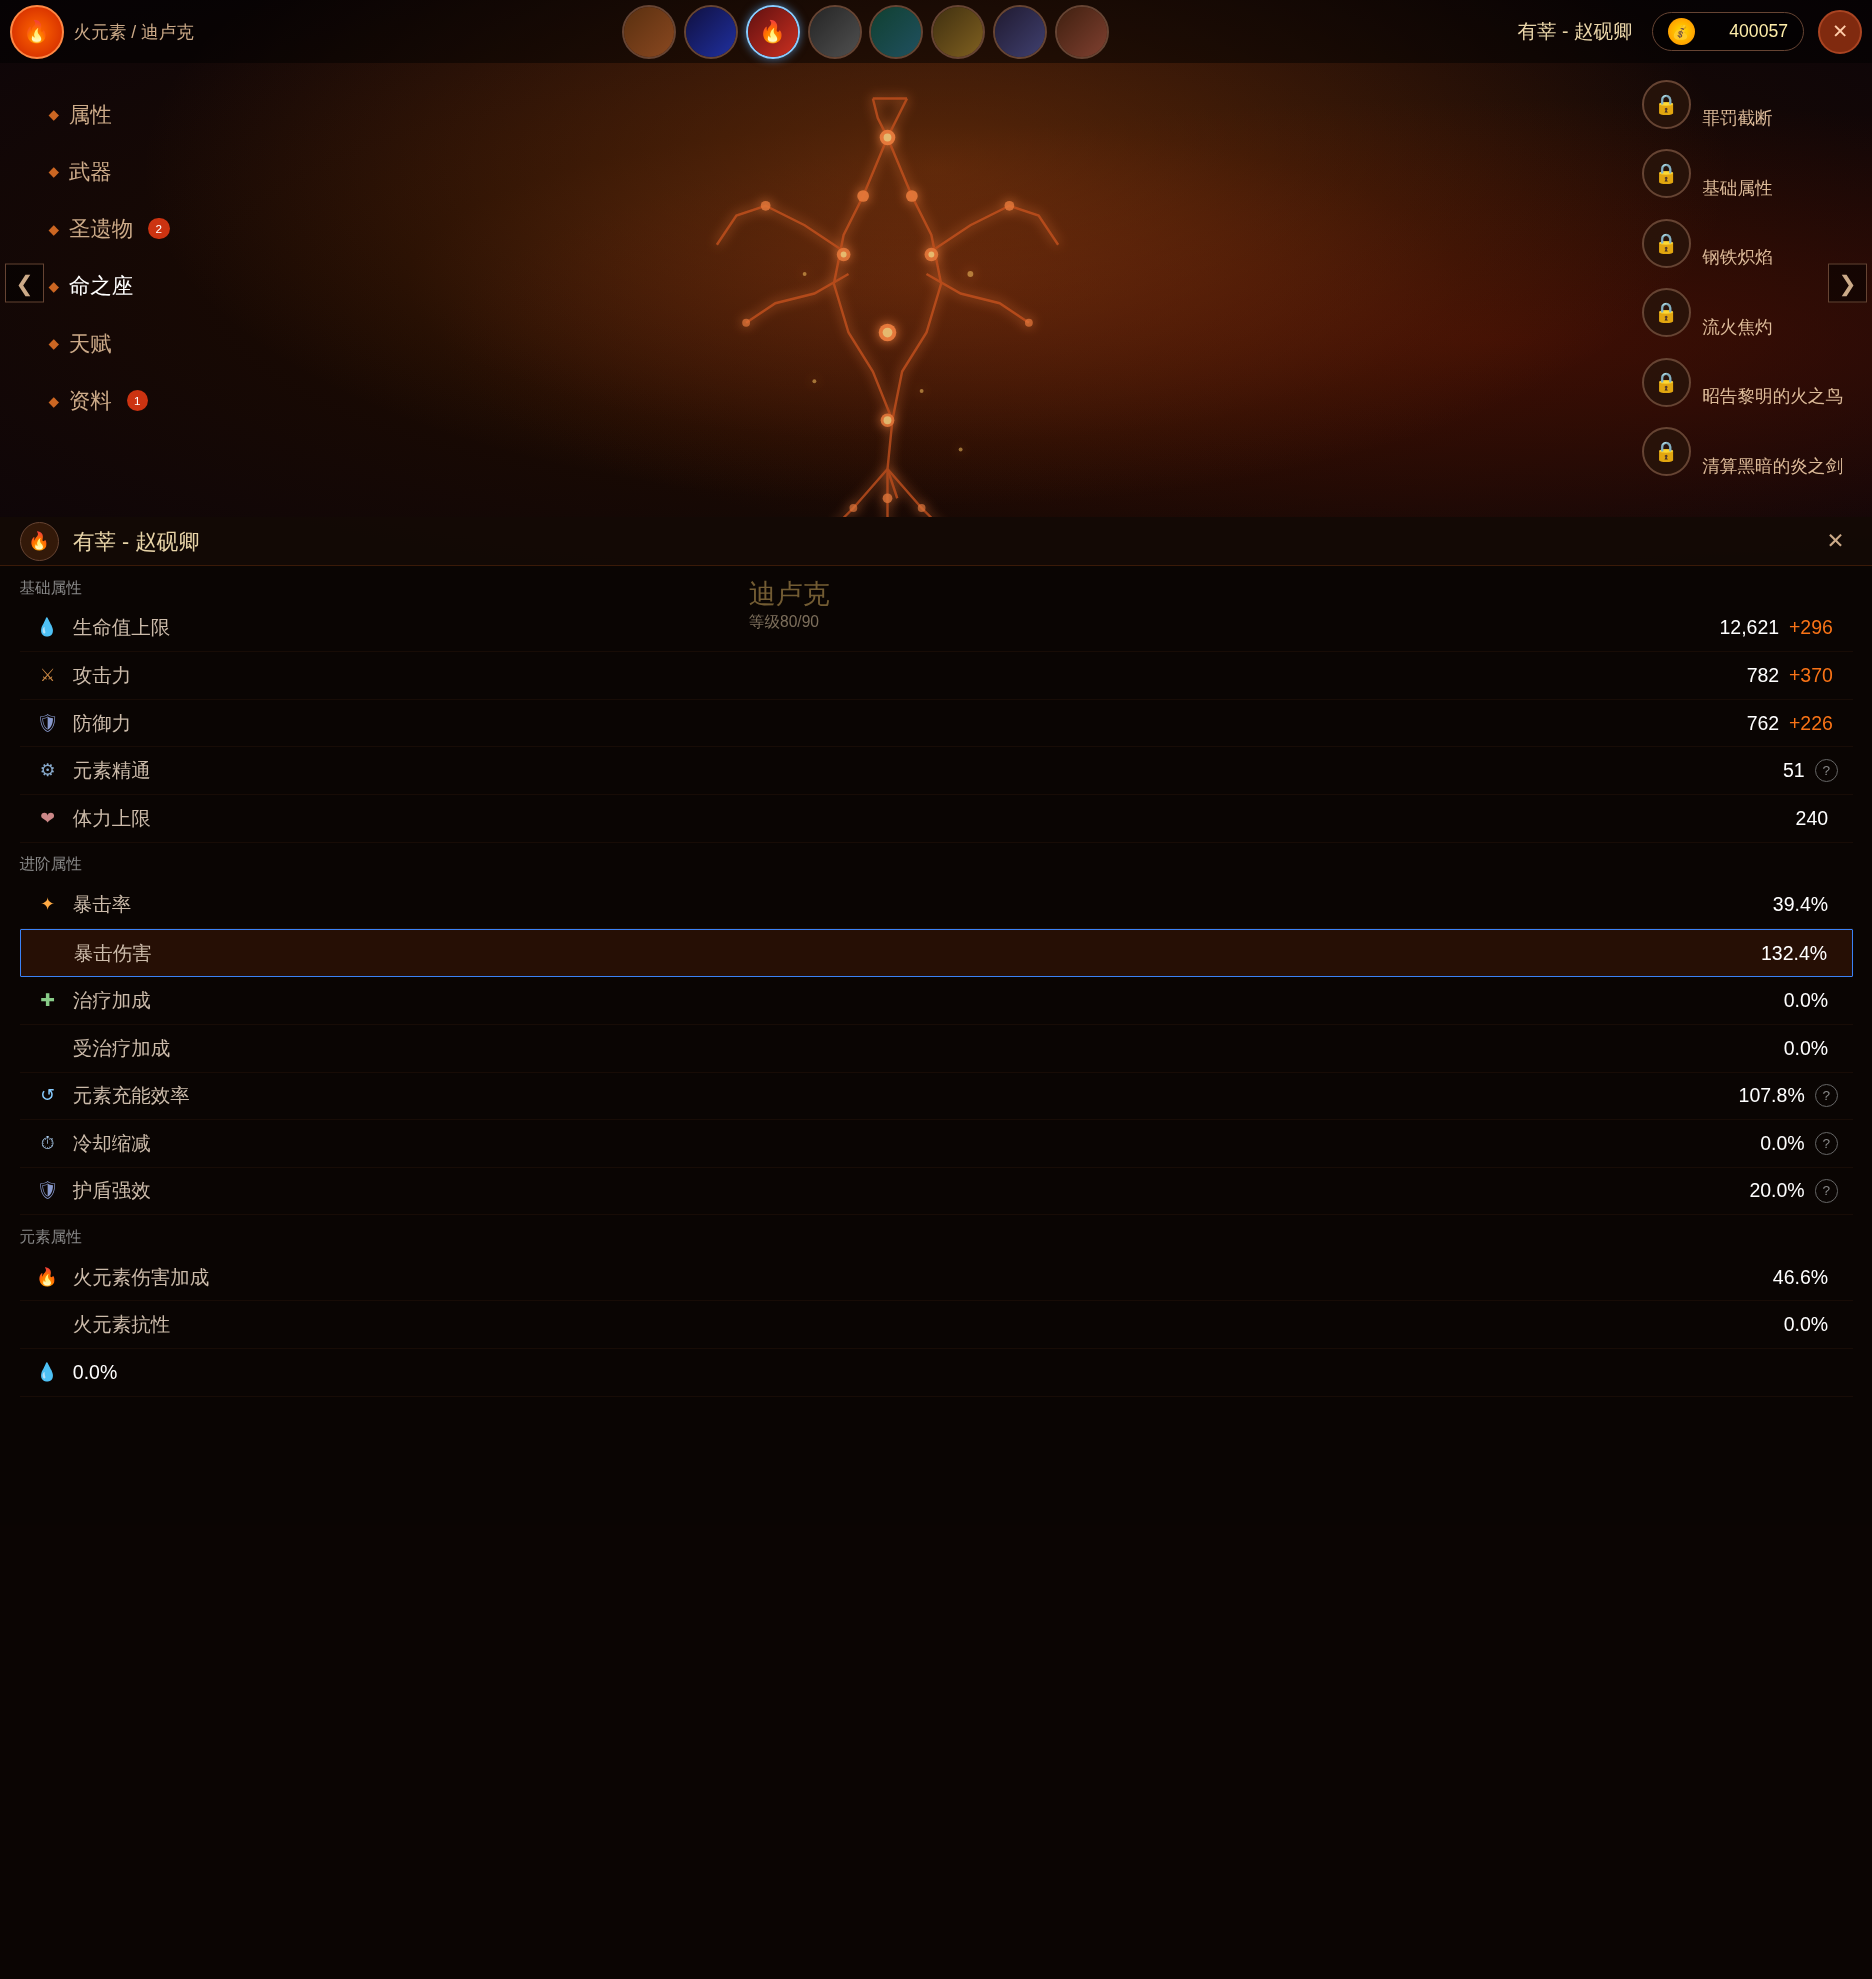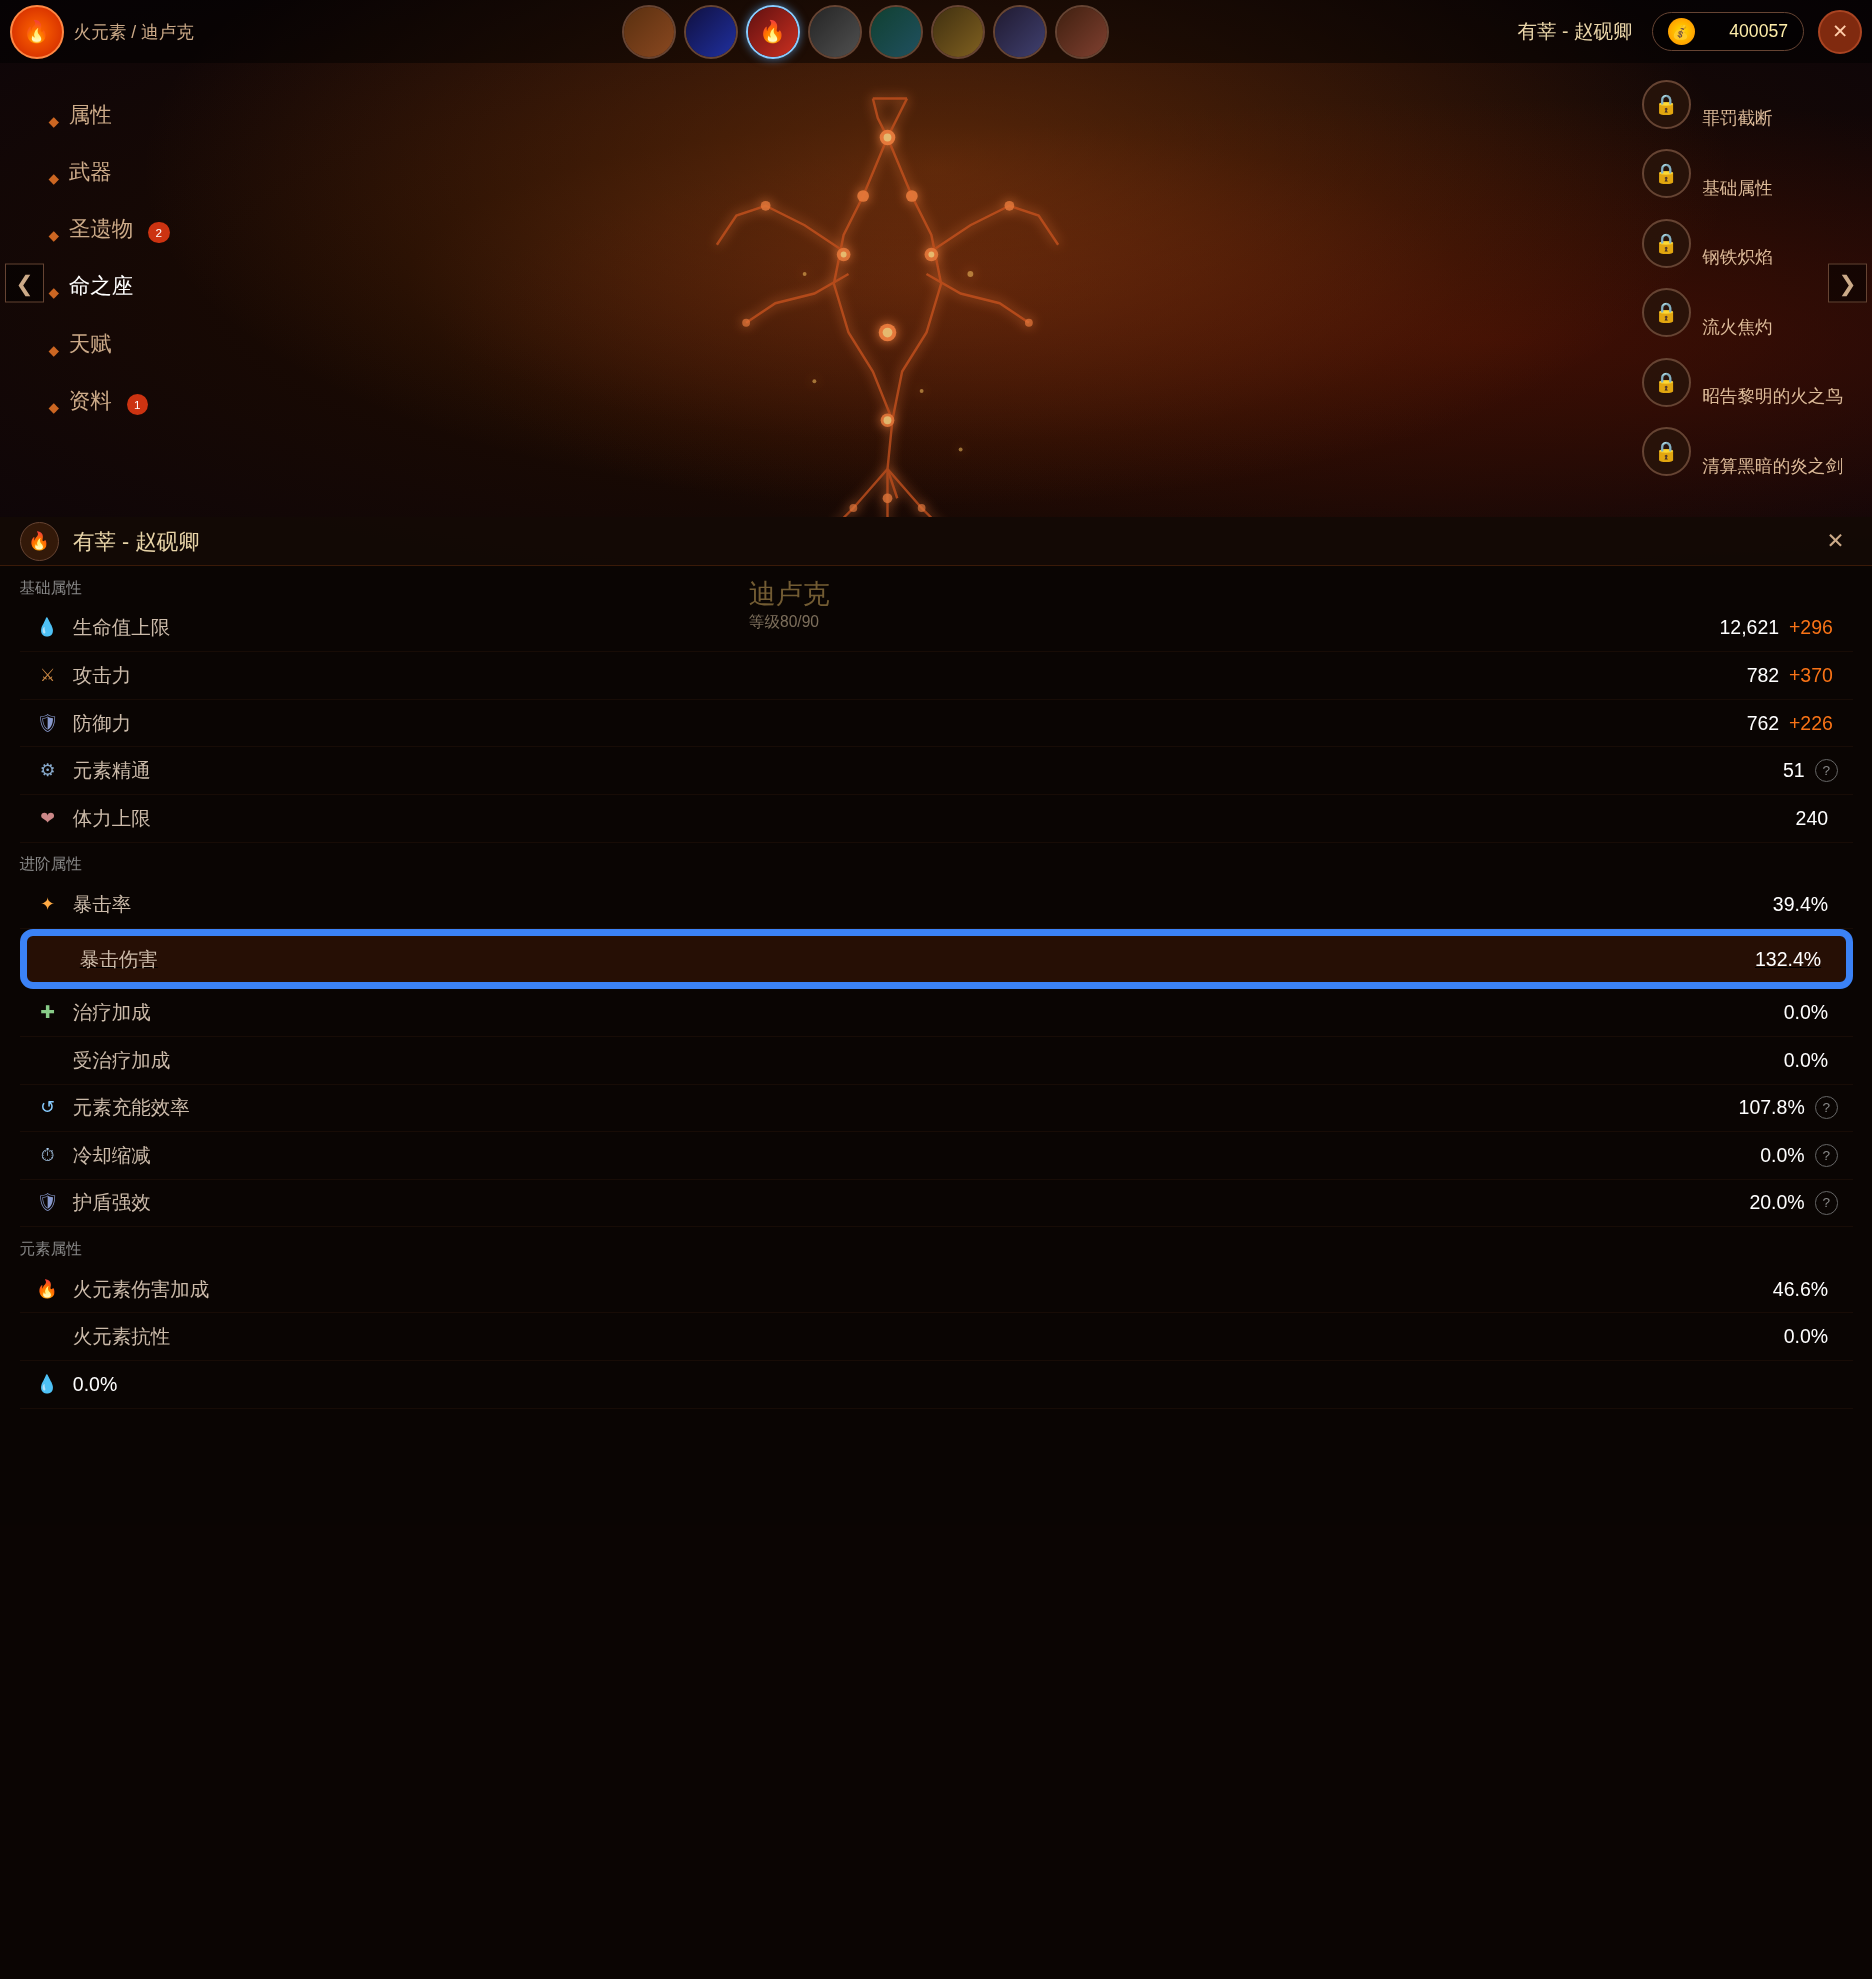--- a/index.html
+++ b/index.html
@@ -159,21 +159,21 @@
     
     .sidebar-nav {
       position: absolute;
       left: 29px;
       top: 88px;
       z-index: 10;
     }
 
     .nav-item {
       display: flex;
-      align-items: flex-end;
+      align-items: center;
       gap: 9.8px;
       padding: 11.7px 19.5px;
       color: #ccaa88;
       font-size: 21.5px;
       cursor: pointer;
       margin-bottom: 4.9px;
     }
 
     .nav-item.active {
       color: #ffffff;
@@ -332,23 +332,22 @@
     .stat-row {
       display: flex;
       align-items: center;
       padding: 9.8px 14.6px;
       border-bottom: 1px solid rgba(80, 40, 20, 0.2);
       position: relative;
     }
 
     .stat-row.highlighted {
       background: rgba(80, 30, 10, 0.4);
-      border: 7px solid #3b82f6;
-      border-radius: 13px;
-      text-decoration: underline;
+      border: 1px solid #3b82f6;
+      border-radius: 1px;
     }
 
     .stat-icon {
       width: 27px;
       height: 27px;
       display: flex;
       align-items: center;
       justify-content: center;
       margin-right: 11.7px;
       font-size: 17.6px;

